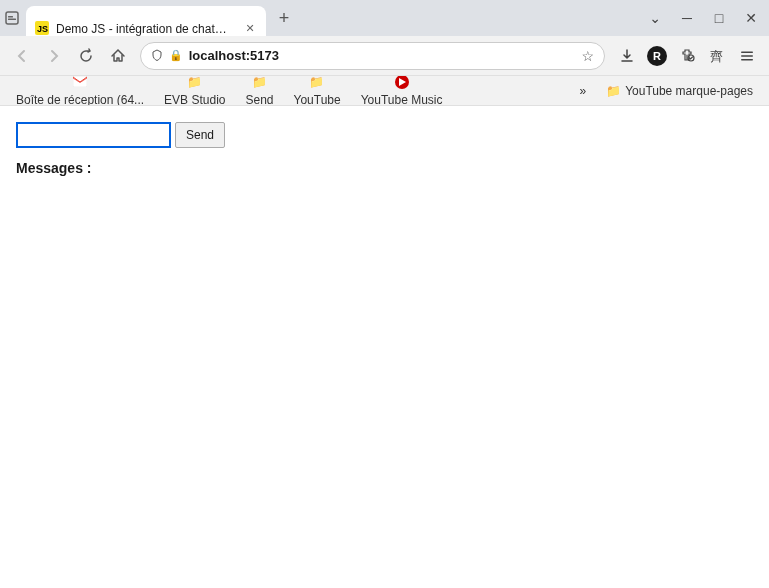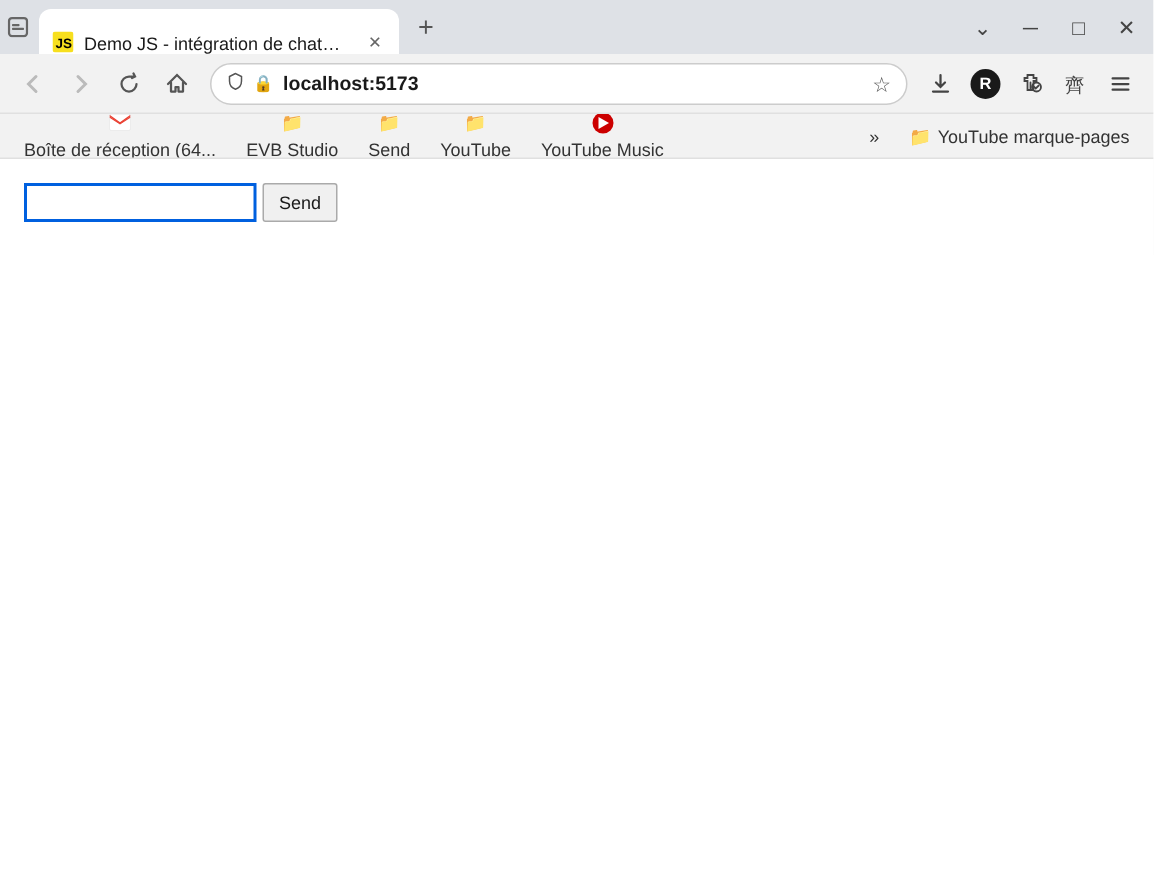--- a/index.html
+++ b/index.html
@@ -476,15 +476,16 @@
         <span>YouTube marque-pages</span>
       </div>
     </div>
   </div>
 
   <div class="page-content">
     <div class="input-row">
       <input class="message-input" type="text" placeholder="" style="">
       <button class="send-button">Send</button>
     </div>
+    <div class="messages-label">Messages :</div>
   </div>
 
 </div>
 
 </body></html>

